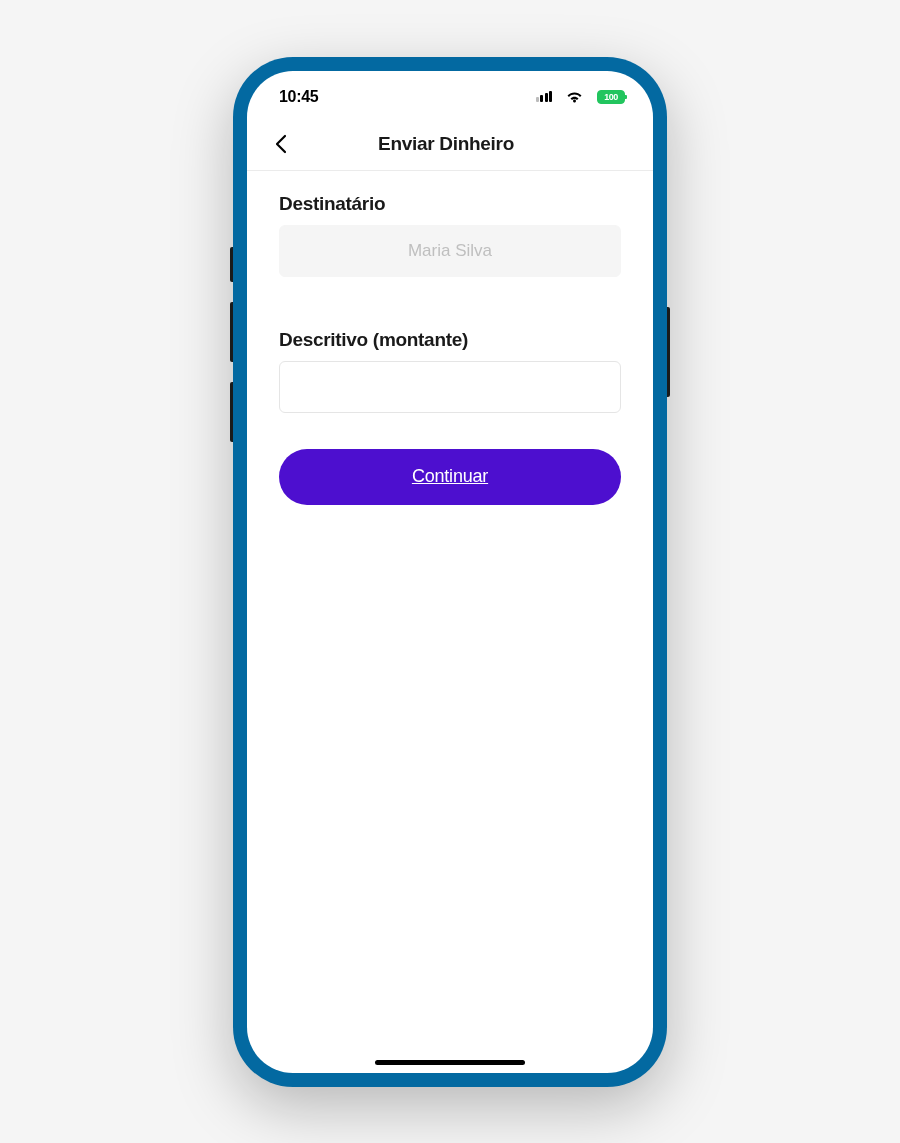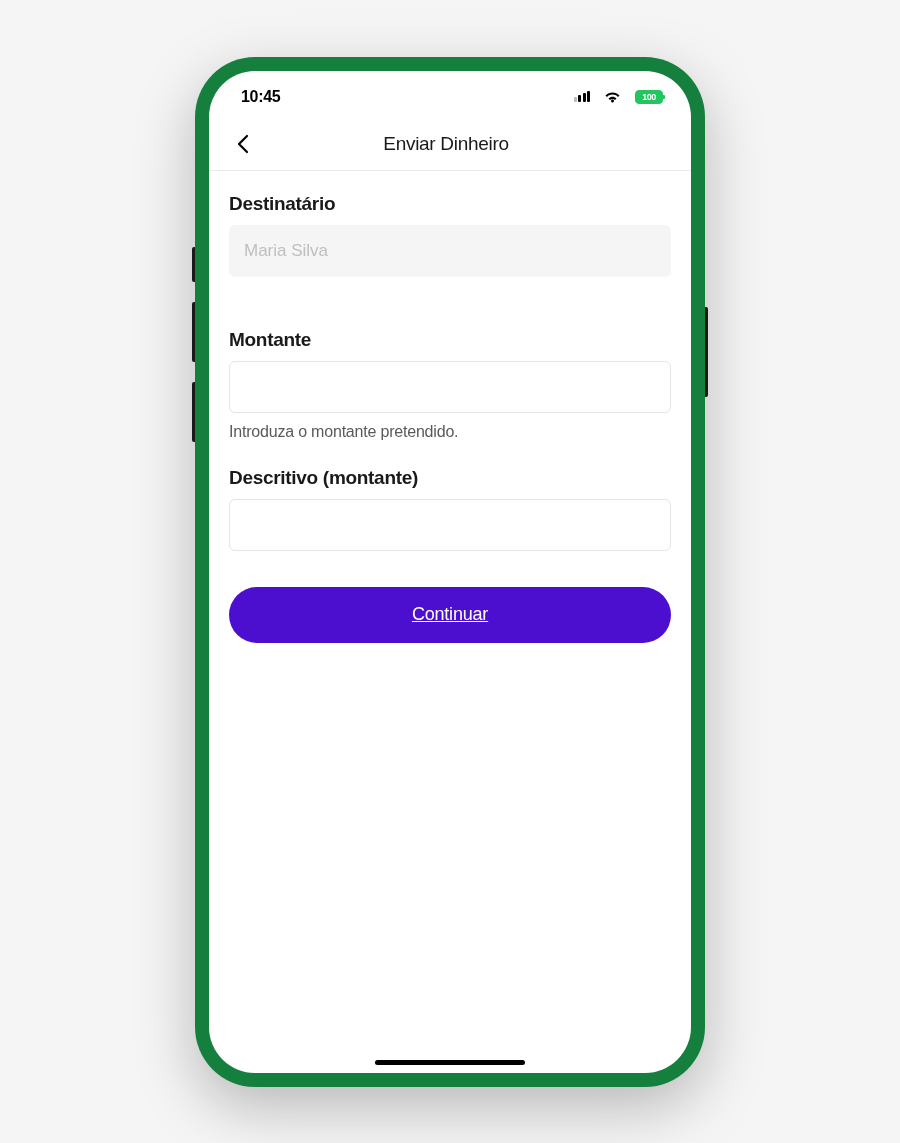--- a/index.html
+++ b/index.html
@@ -11,23 +11,23 @@
     }
     body {
       width: 900px;
       height: 1143px;
       background: #f5f5f5;
       display: flex;
       align-items: center;
       justify-content: center;
     }
     .phone-frame {
-      width: 510px;
+      width: 434px;
       height: 1030px;
-      background: #15803d;
+      background: #0369a1;
       border-radius: 60px;
       padding: 14px;
       box-shadow: 0 20px 60px rgba(0,0,0,0.25);
       position: relative;
     }
     .phone-screen {
       width: 100%;
       height: 100%;
       background: #fff;
       border-radius: 46px;
@@ -136,27 +136,27 @@
       align-items: center;
       justify-content: center;
       cursor: pointer;
     }
     .nav-title {
       position: absolute;
       left: 0;
       right: 8px;
       text-align: center;
       font-size: 19px;
-      font-weight: 400;
+      font-weight: 700;
       color: #1a1a1a;
       pointer-events: none;
       letter-spacing: -0.3px;
     }
     .content {
-      padding: 22px 20px;
+      padding: 22px 32px;
       display: flex;
       flex-direction: column;
       flex: 1;
     }
     .form-group {
       margin-bottom: 26px;
     }
     .form-label {
       font-size: 19px;
       font-weight: 600;
@@ -176,20 +176,21 @@
       color: #1a1a1a;
       outline: none;
     }
     .form-input::placeholder {
       color: #c2c2c2;
     }
     .form-input.readonly {
       background: #f5f5f5;
       border-color: #f5f5f5;
       color: #bfbfbf;
+      text-align: center;
     }
     .helper-text {
       font-size: 16px;
       color: #5a5a5a;
       margin-top: 10px;
       letter-spacing: -0.2px;
     }
     .continue-btn {
       width: 100%;
       height: 56px;
@@ -263,25 +264,20 @@
     <div class="content">
 
       <div class="form-group">
         <label class="form-label">Destinatário</label>
         <input type="text" class="form-input readonly" readonly="" value="Maria Silva" style="">
       </div>
 
       <div class="form-group">
       </div>
 
-      <div class="form-group">
-        <label class="form-label">Montante</label>
-        <input type="text" class="form-input" style="">
-        <div class="helper-text">Introduza o montante pretendido.</div>
-      </div>
 
       <div class="form-group">
         <label class="form-label">Descritivo (montante)</label>
         <input type="text" class="form-input" style="">
       </div>
 
       <button class="continue-btn">Continuar</button>
 
     </div>
 

